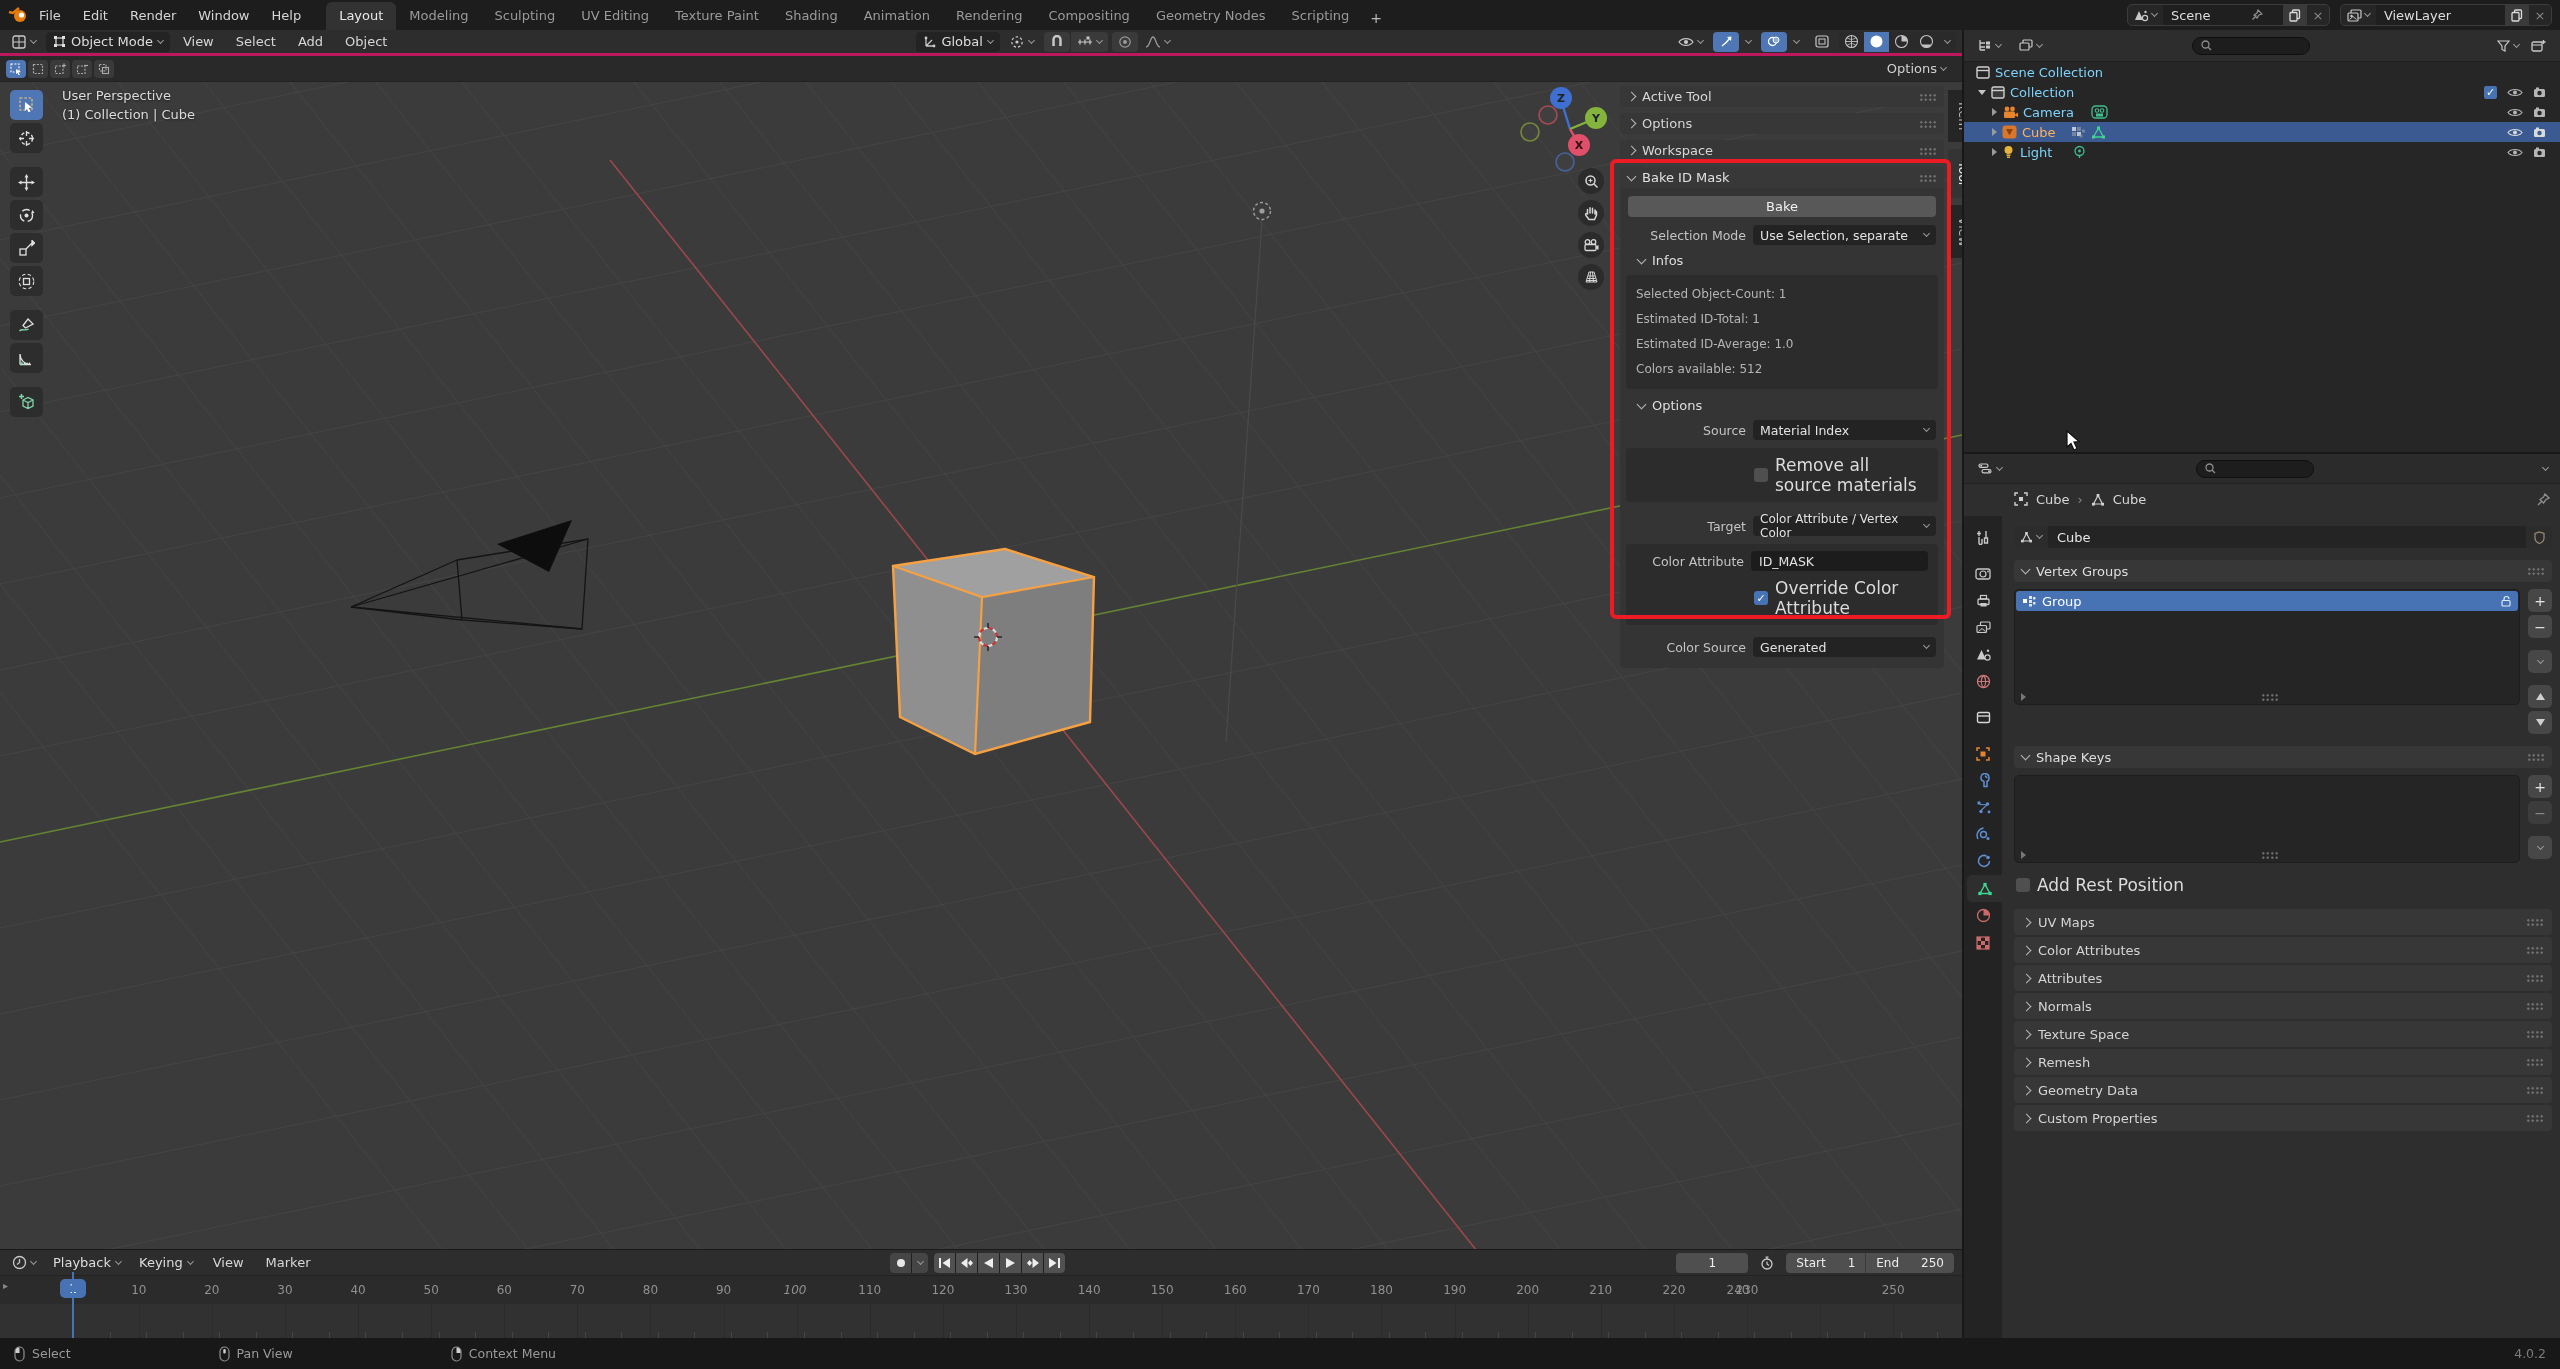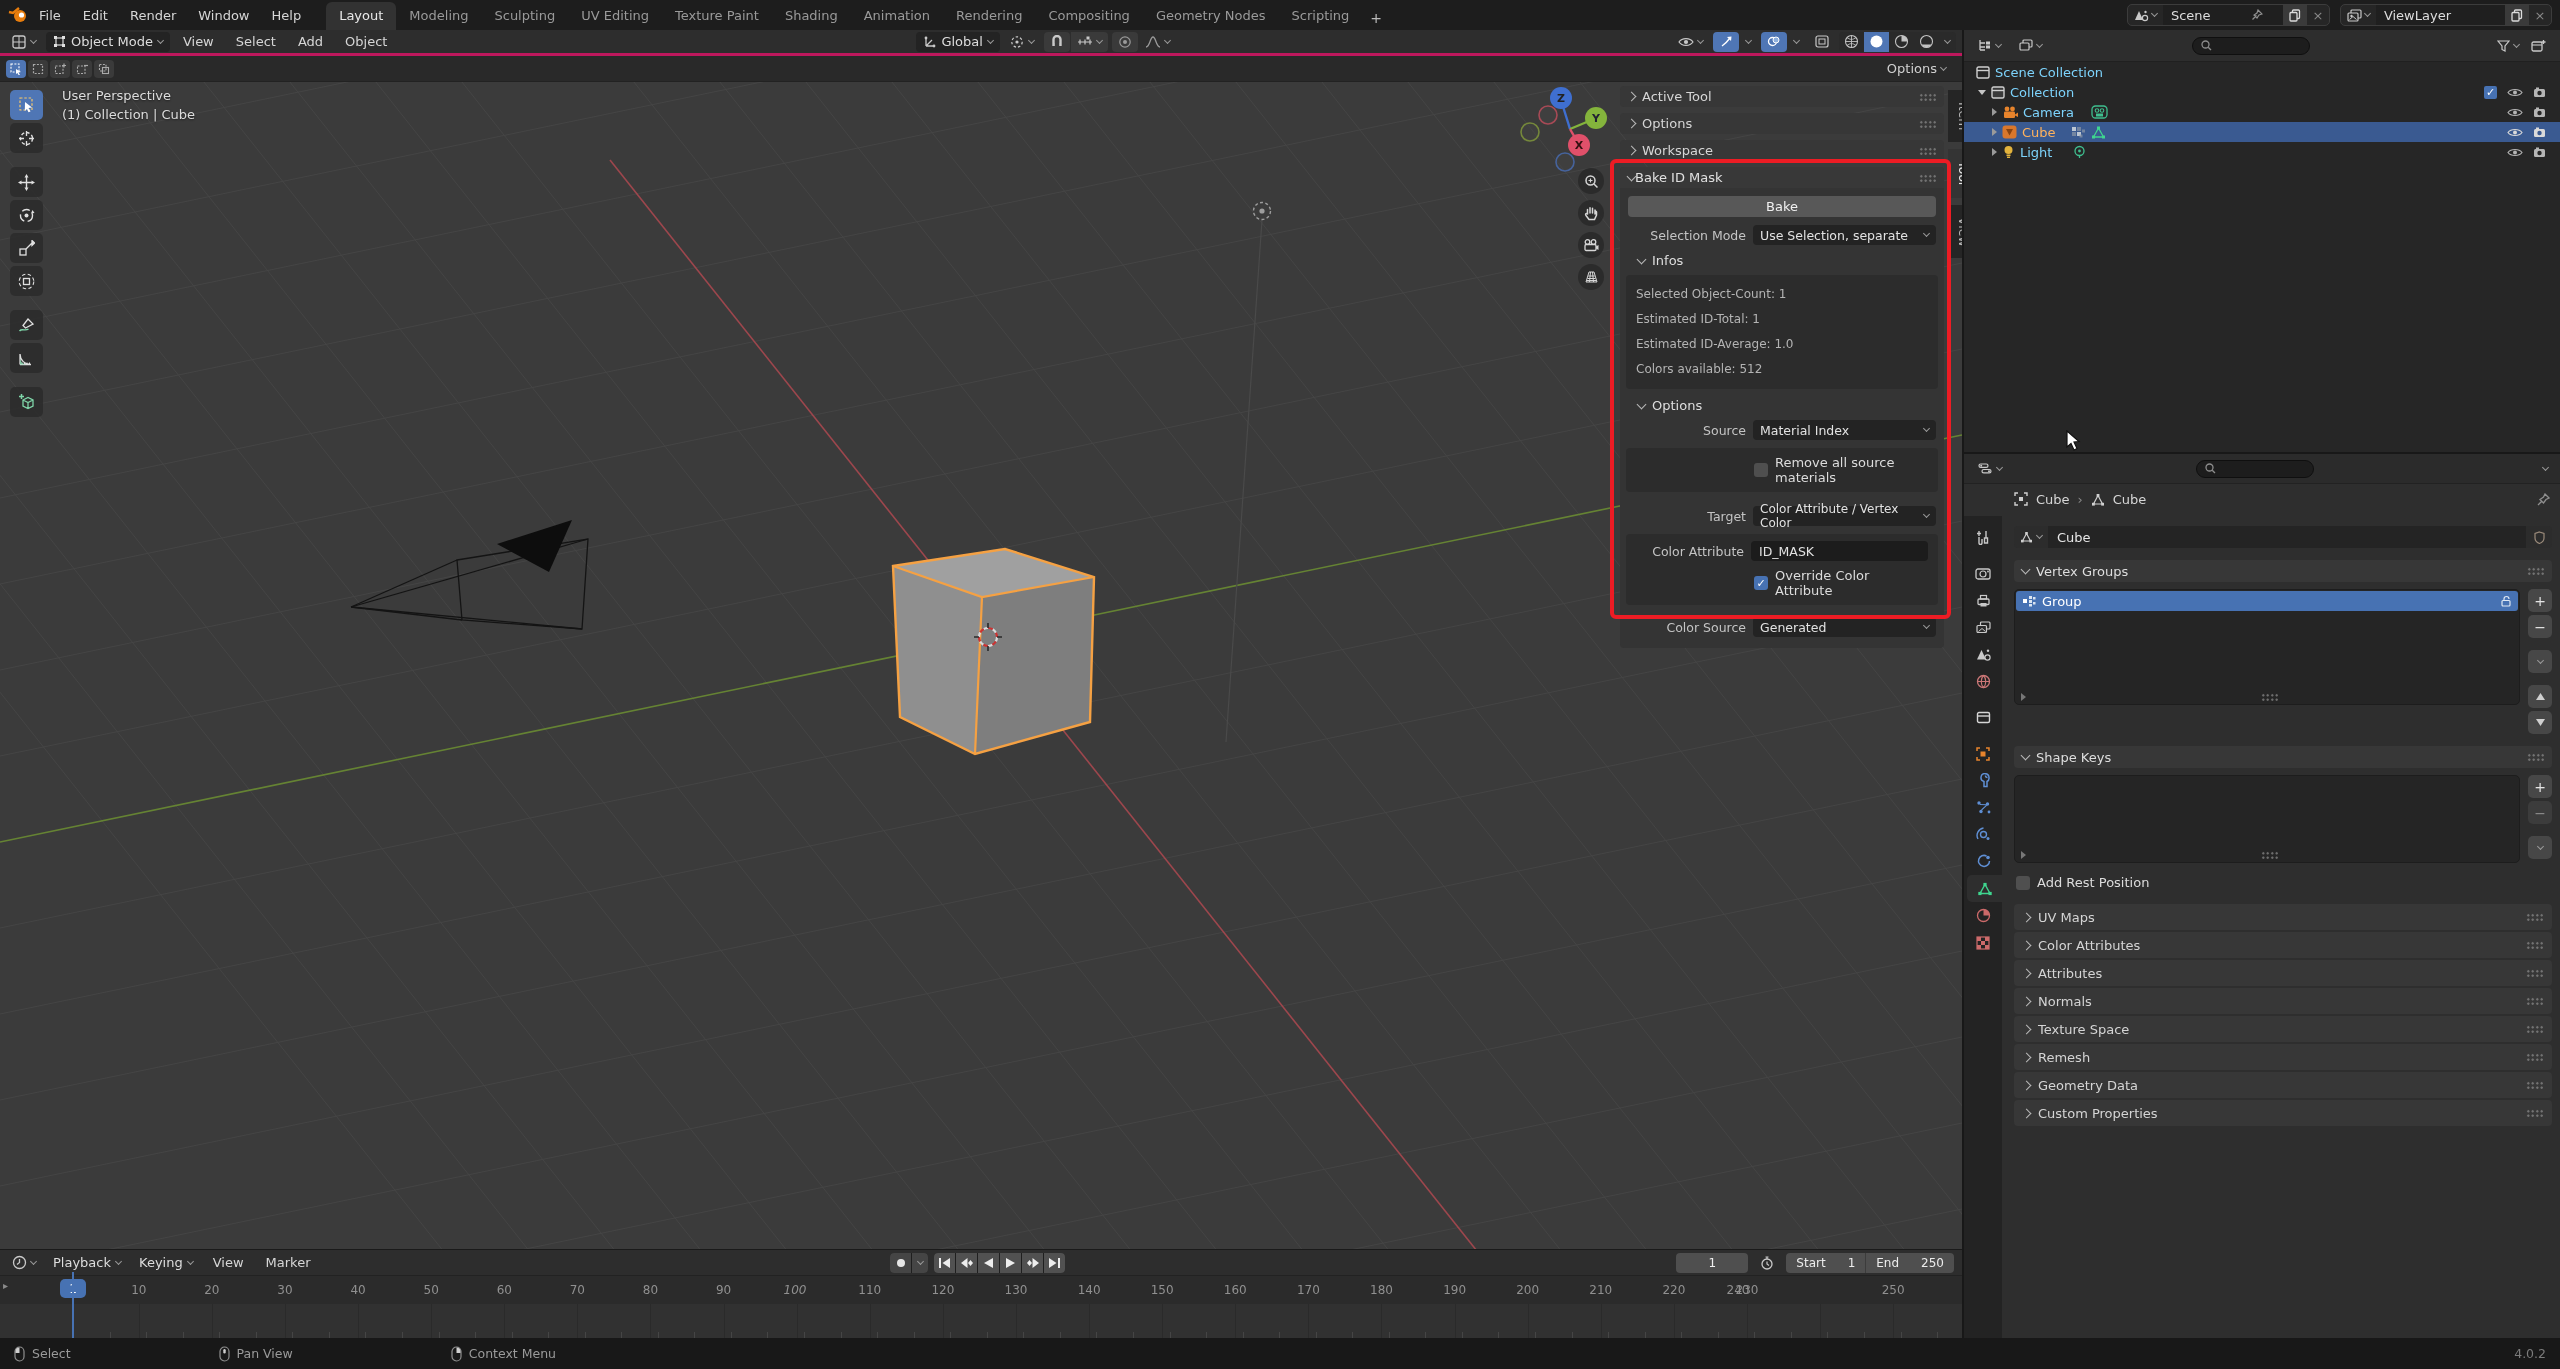--- a/index.html
+++ b/index.html
@@ -56,33 +56,33 @@
   .tool-btn{width:33px;height:30px;border-radius:5px;background:rgba(45,45,45,.92);display:flex;align-items:center;justify-content:center}
   .tool-btn.active{background:#4f76b5}
   .tool-gap{height:8px}
   .vp-nav-btns{left:1578px;top:138px;display:flex;flex-direction:column;gap:6px}
   .nav-circle{width:26px;height:26px;border-radius:50%;background:rgba(38,38,38,.78);display:flex;align-items:center;justify-content:center}
   
   .sidebar{left:1620px;top:56px;width:324px}
   .sb-row{height:21px;background:var(--bg-row);border-radius:4px;display:flex;align-items:center;gap:7px;padding:0 8px;margin-bottom:6px;color:#d6d6d6}
   .sb-row .sp{flex:1}
   .bake-panel{background:var(--bg-panel);border-radius:4px;padding-bottom:9px}
-  .bake-head{height:21px;display:flex;align-items:center;padding:0 8px;color:#e0e0e0;background:var(--bg-subhead);border-radius:4px 4px 0 0}
+  .bake-head{height:21px;display:flex;align-items:center;gap:7px;padding:0 8px;color:#e0e0e0;background:var(--bg-subhead);border-radius:4px 4px 0 0}
   .bake-body{padding:8px 8px 0}
   .bake-btn{height:21px;background:var(--bg-btn);border-radius:4px;display:flex;align-items:center;justify-content:center;color:#f0f0f0;margin-bottom:8px}
   .prow{display:flex;align-items:center;gap:7px;margin-bottom:8px}
   .prow .lbl{width:118px;text-align:right;color:#c4c4c4;flex:none;font-size:12.5px}
   .dd{flex:1;height:20px;background:var(--bg-widget);border-radius:4px;display:flex;align-items:center;padding:0 7px;gap:6px;color:#e2e2e2;font-size:12.5px}
   .dd .sp{flex:1}
   .tfield{flex:1;height:20px;background:var(--bg-field);border-radius:4px;display:flex;align-items:center;padding:0 8px;color:#e2e2e2;font-size:12.5px}
   .subhead{display:flex;align-items:center;gap:7px;color:#dedede;margin:4px 0 7px 10px}
   .subbox{background:var(--bg-subbox);border-radius:4px;padding:7px 10px;margin:0 -2px 9px}
   .info-line{color:#b4b4b4;font-size:12px;line-height:25px}
   .chkrow{display:flex;align-items:center;gap:7px}
-  .chk-lbl{color:#dcdcdc;font-size:13px}
+  .chk-lbl{color:#dcdcdc;font-size:17px}
   .redbox{left:1610px;top:129px;width:341px;height:460px;border:4px solid var(--red);border-radius:6px;pointer-events:none;z-index:50}
   .sb-tabs{left:1948px;top:60px;display:flex;flex-direction:column;gap:7px}
   .sb-tab{writing-mode:vertical-rl;background:#252525;color:#b9b9b9;padding:12px 0;width:23px;text-align:center;border-radius:0 5px 5px 0;font-size:12.5px}
   .sb-tab.active{background:var(--bg-panel);color:#e8e8e8}
   
   .timeline{left:0;top:1249px;width:1962px;height:89px;background:#2c2c2c;border-top:1px solid #1a1a1a}
   .tl-head{height:26px;background:var(--bg-header);display:flex;align-items:center;padding:0 6px;gap:4px;border-bottom:1px solid #222}
   .tl-center{position:absolute;left:890px;top:3px;display:flex;gap:6px;align-items:center}
   .tp-grp{display:flex;gap:1px;background:#1f1f1f;border-radius:4px;overflow:hidden}
   .tp-btn{width:21px;height:20px;background:#515151;display:flex;align-items:center;justify-content:center}

